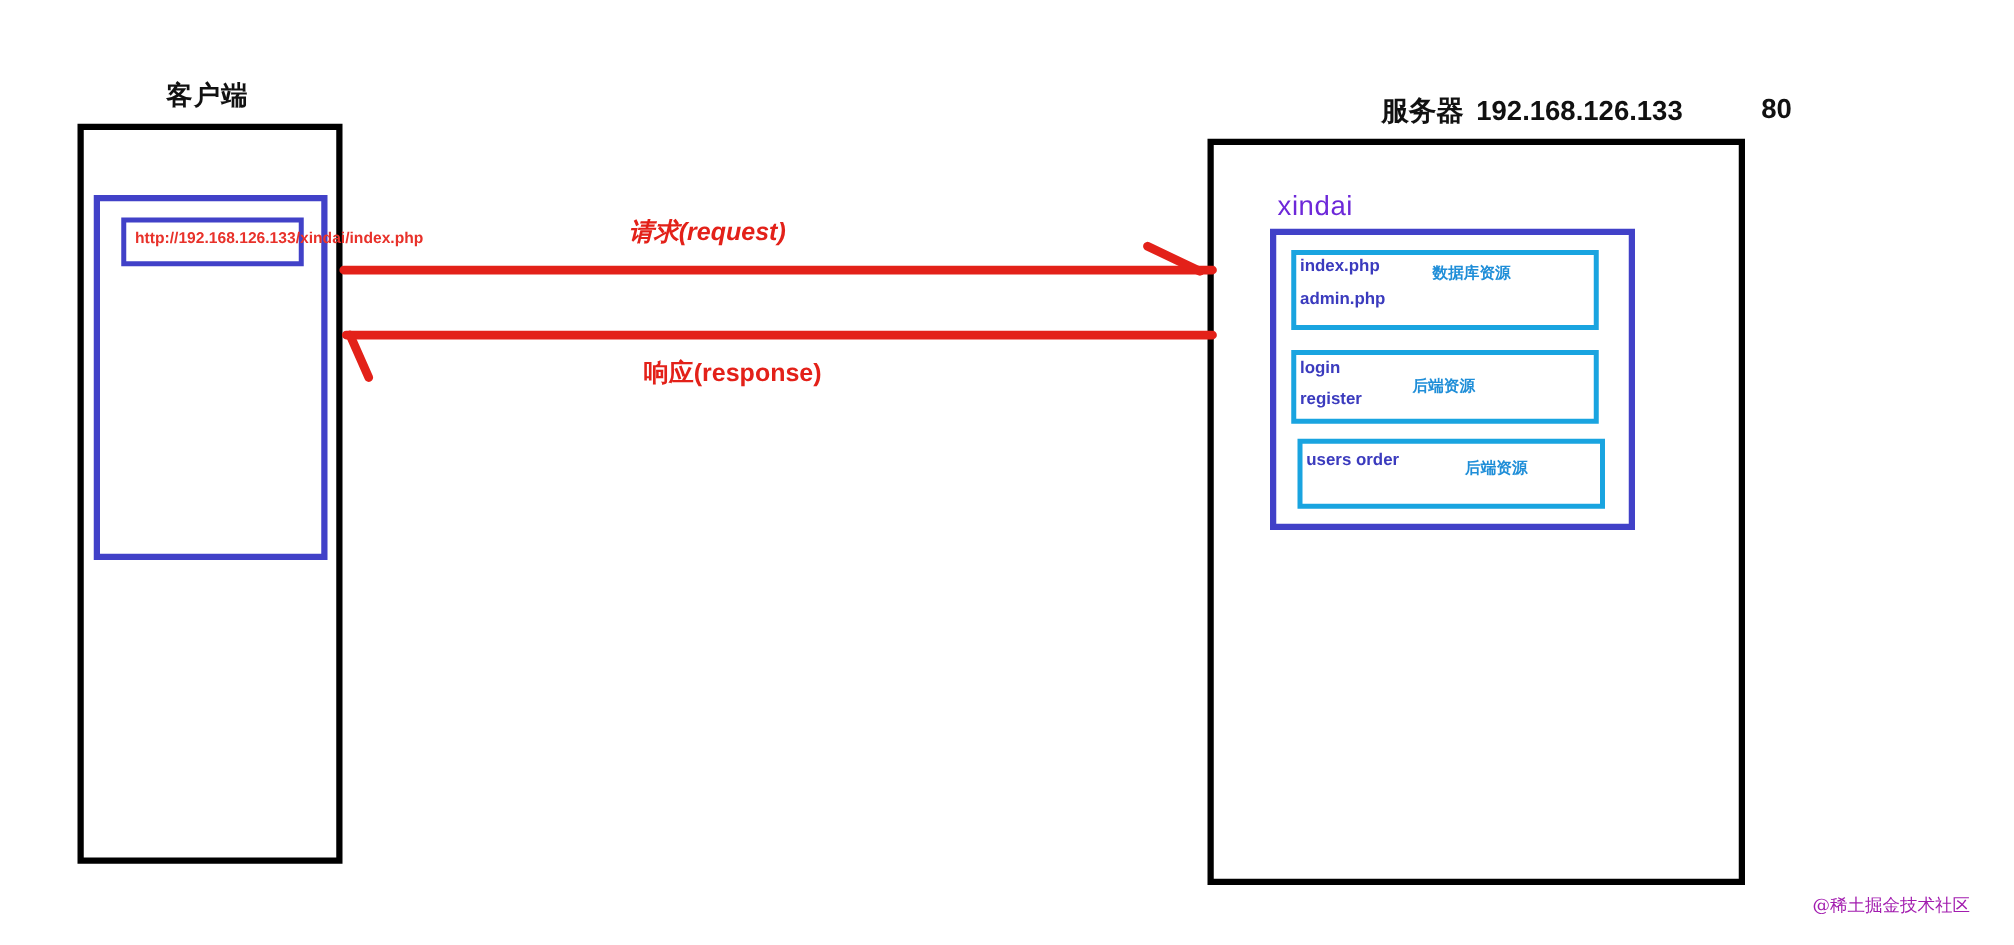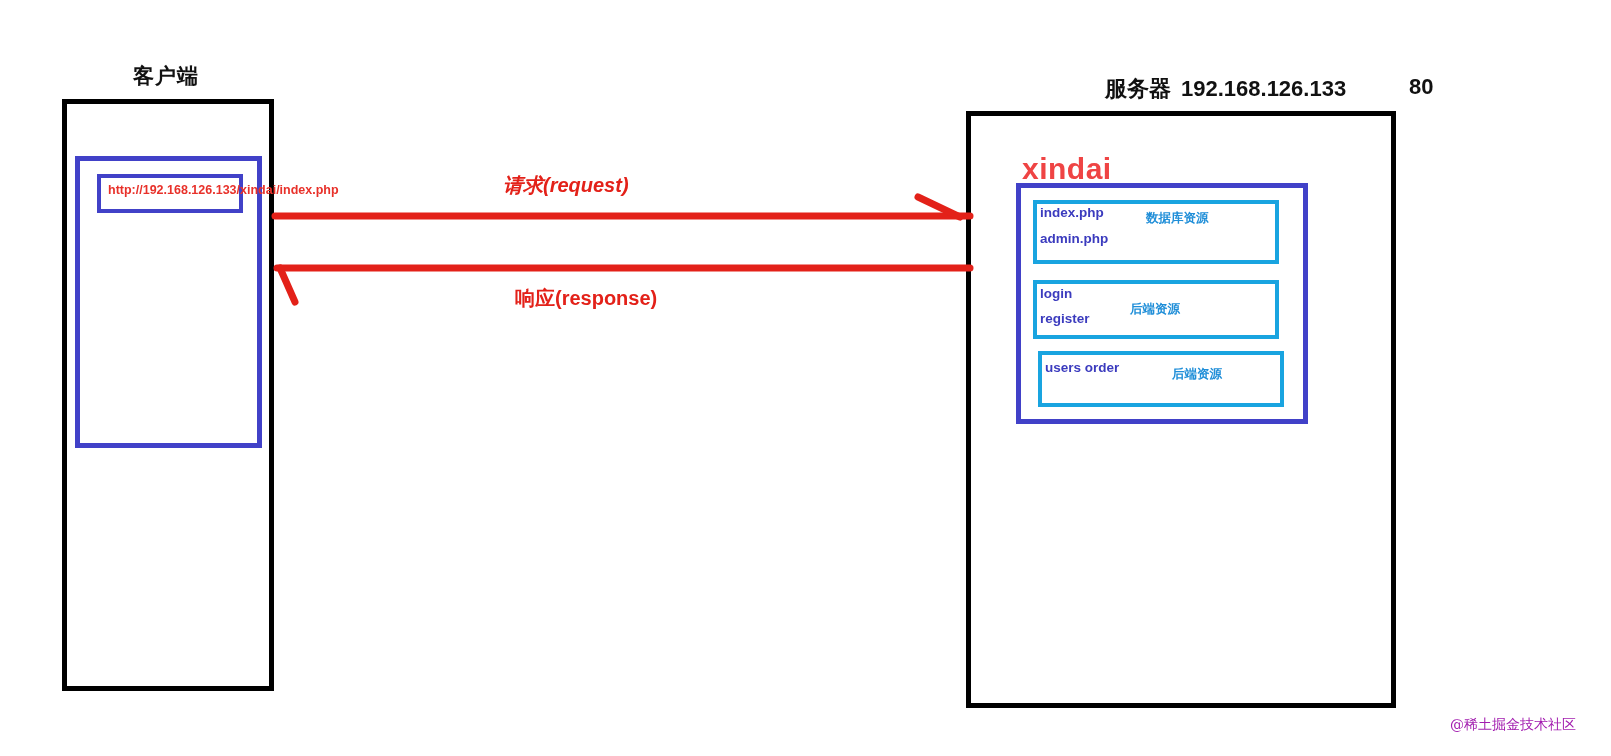--- a/index.html
+++ b/index.html
@@ -100,23 +100,23 @@
     width: 430px;
     height: 597px;
     border: 5px solid #000000;
     box-sizing: border-box;
     background: #ffffff;
   }
   .app-label {
     position: absolute;
     left: 1022px;
     top: 152px;
-    font-size: 30px;
-    font-weight: bold;
-    color: #ef4444;
+    font-size: 22px;
+    font-weight: normal;
+    color: #6d28d9;
     letter-spacing: 0.5px;
   }
   .app-box {
     position: absolute;
     left: 1016px;
     top: 183px;
     width: 292px;
     height: 241px;
     border: 5px solid #4141c8;
     box-sizing: border-box;

